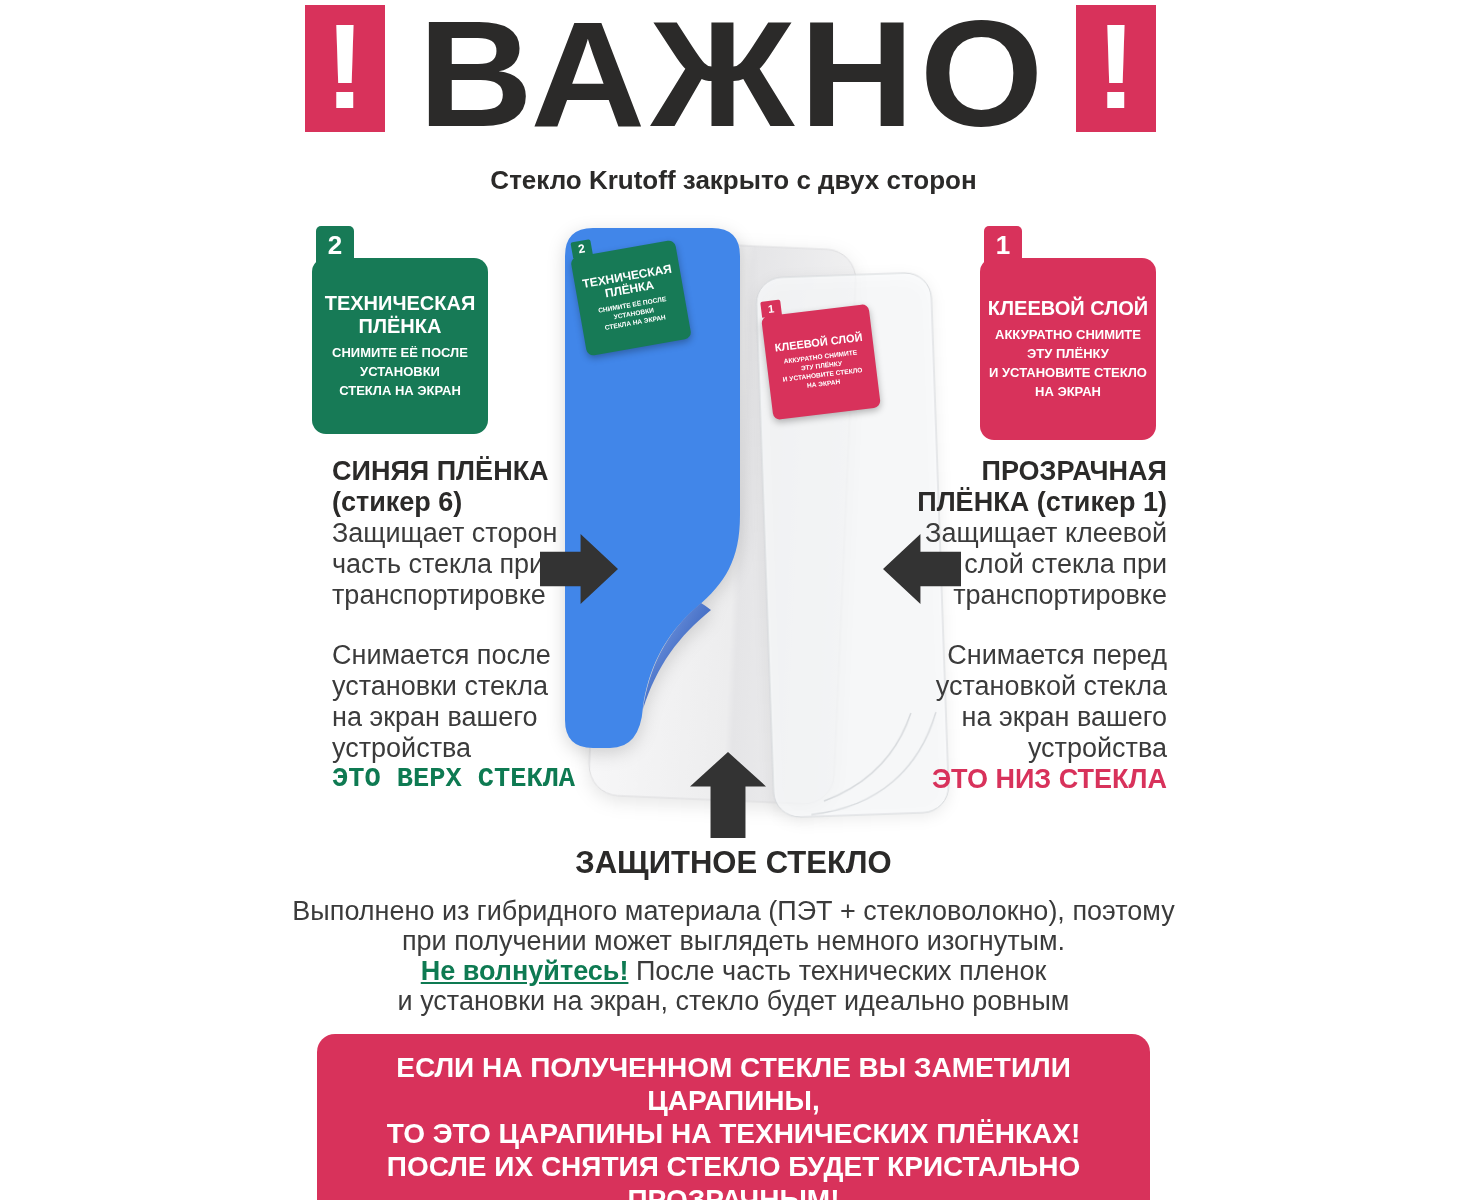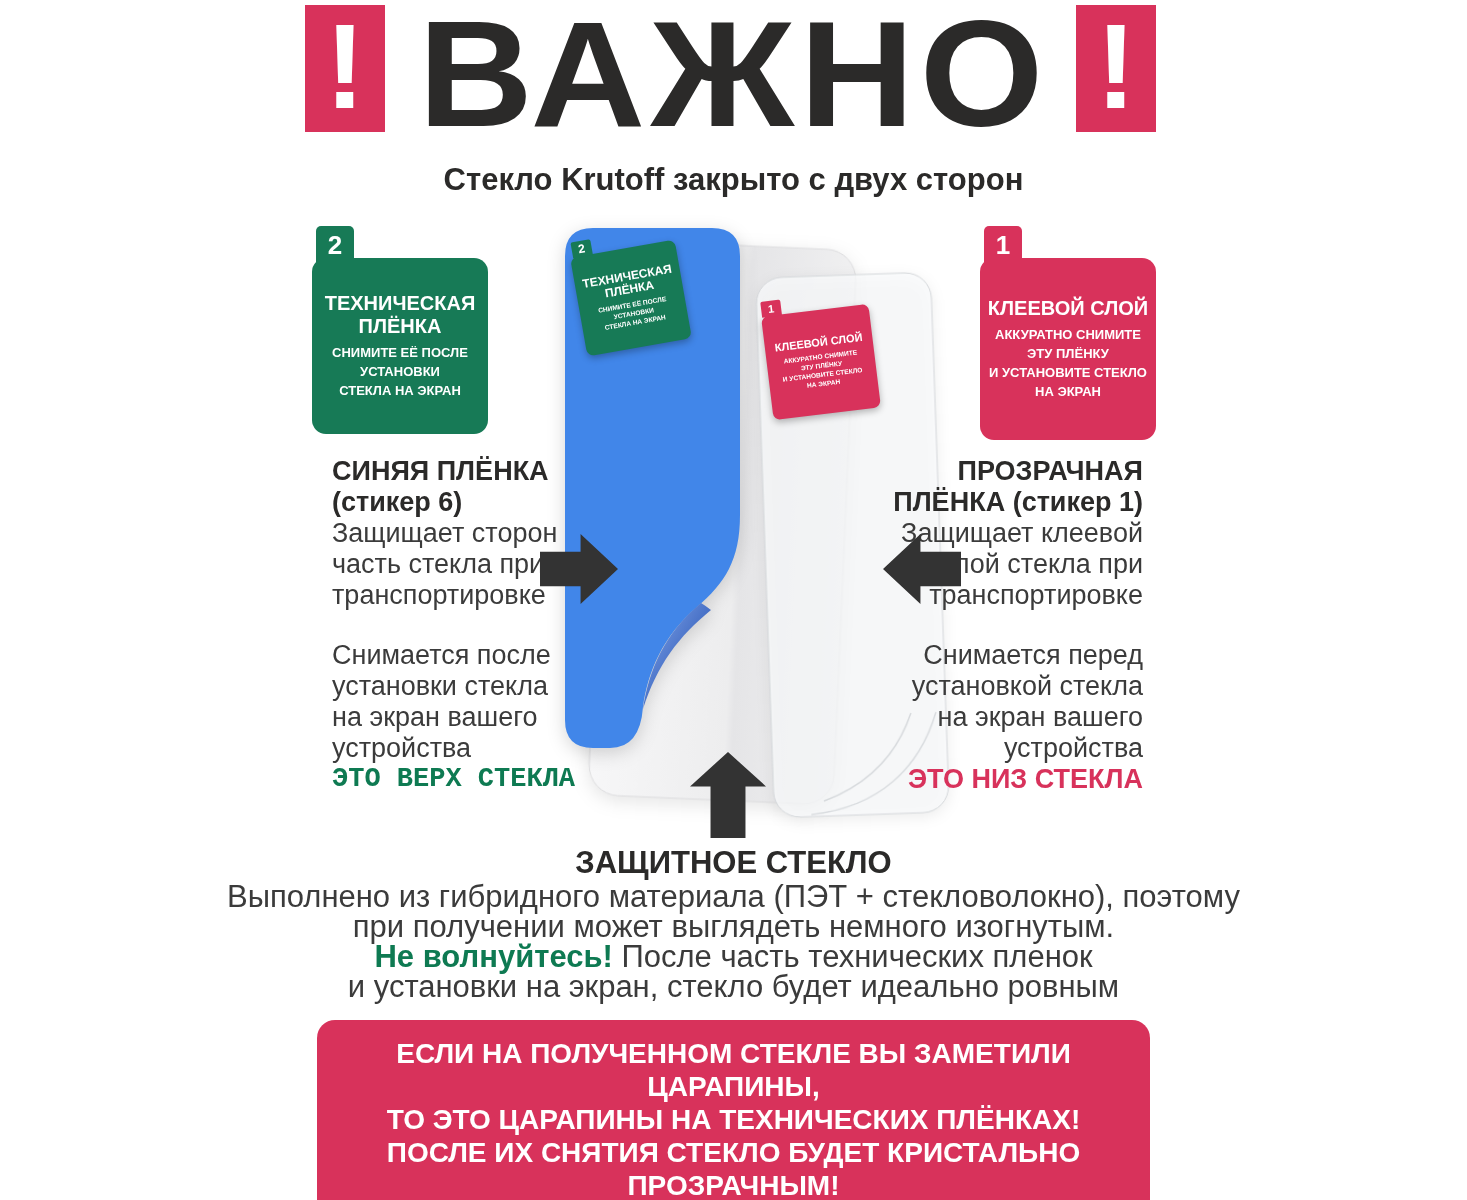--- a/index.html
+++ b/index.html
@@ -17,21 +17,21 @@
     color:#fff;font-weight:bold;font-size:120px;line-height:122px;text-align:center;
   }
   .excl-left{left:305px;}
   .excl-right{left:1076px;}
   .big-title{
     position:absolute;left:0;right:0;top:8px;text-align:center;
     font-size:150px;line-height:132px;font-weight:bold;color:#2b2a29;
     letter-spacing:5px;transform:scaleX(1.06);
   }
   .subtitle{
-    text-align:center;font-size:31px;font-weight:bold;line-height:40px;
+    text-align:center;font-size:26px;font-weight:bold;line-height:40px;
     padding-top:10px;color:#2b2a29;
   }
 
   
   .diagram{position:relative;height:636px;margin-top:10px;}
 
   .sticker-tab{
     position:absolute;width:38px;height:38px;color:#fff;font-weight:bold;
     font-size:26px;line-height:38px;text-align:center;border-radius:5px 5px 0 0;z-index:3;
   }
@@ -63,21 +63,21 @@
   .mini .msp{height:3px;}
   .mini-tab{
     position:absolute;color:#fff;font-weight:bold;text-align:center;
     border-radius:2px 2px 0 0;
   }
   .mini-tab-green{left:3px;top:-15px;width:20px;height:16px;background:#177a56;font-size:12px;line-height:17px;}
   .mini-tab-red{left:1px;top:-15px;width:20px;height:16px;background:#d8325b;font-size:11px;line-height:17px;}
 
   .col{position:absolute;top:246px;width:270px;font-size:27px;line-height:31px;color:#3b3b3b;z-index:3;margin-left:20px;}
   .col-left{left:312px;text-align:left;}
-  .col-right{right:324px;text-align:right;}
+  .col-right{right:300px;text-align:right;}
   .col .head{font-weight:bold;color:#2b2a29;}
   .col .p2{margin-top:29px;}
   .col .foot{font-weight:bold;}
   .foot-green{color:#0e7a52;font-family:Liberation Mono, monospace;}
   .foot-red{color:#d8325b;}
 
   .arrow{position:absolute;background:#333333;z-index:4;}
   .arrow-right{
     left:540px;top:320px;width:78px;height:78px;
     clip-path:polygon(0 28%,52% 28%,52% 5%,100% 50%,52% 95%,52% 72%,0 72%);
@@ -86,22 +86,22 @@
     left:883px;top:320px;width:78px;height:78px;
     clip-path:polygon(100% 28%,48% 28%,48% 5%,0 50%,48% 95%,48% 72%,100% 72%);
   }
   .arrow-up{
     left:690px;top:542px;width:76px;height:86px;
     clip-path:polygon(50% 0,100% 40%,73% 40%,73% 100%,27% 100%,27% 40%,0 40%);
   }
 
   
   .glass-title{text-align:center;font-size:31px;font-weight:bold;line-height:34px;color:#2b2a29;}
-  .glass-text{text-align:center;font-size:31px;line-height:30px;color:#3b3b3b;margin-top:2px;}
-  .glass-text .hl{color:#0e7a52;font-weight:bold;}
+  .glass-text{text-align:center;font-size:27px;line-height:30px;color:#3b3b3b;margin-top:16px;}
+  .glass-text .hl{color:#0e7a52;font-weight:bold;text-decoration:underline;}
 
   .banner{
     width:833px;margin:18px auto 0;background:#d8325b;border-radius:18px;
     padding:17px 0;text-align:center;color:#ffffff;font-weight:bold;
     font-size:28px;line-height:33px;
     box-shadow:0 9px 0 -3px rgba(55,62,78,0.85);
   }
 </style>
 </head>
 <body>

